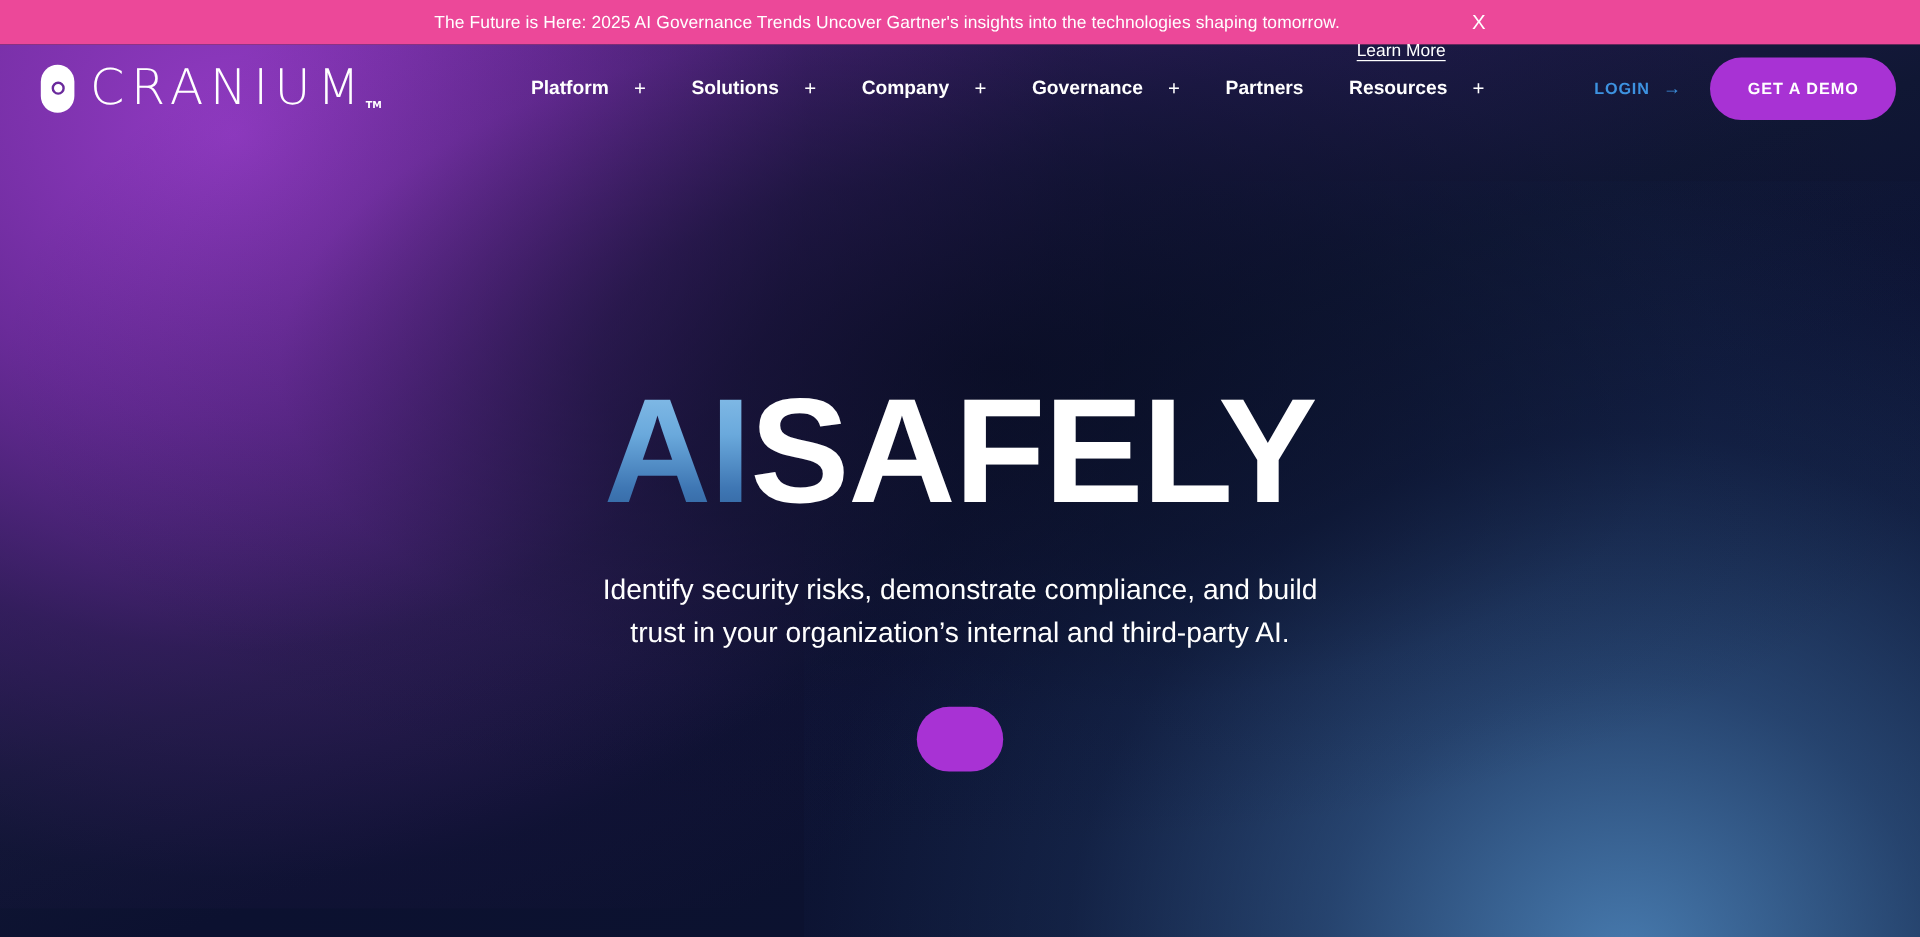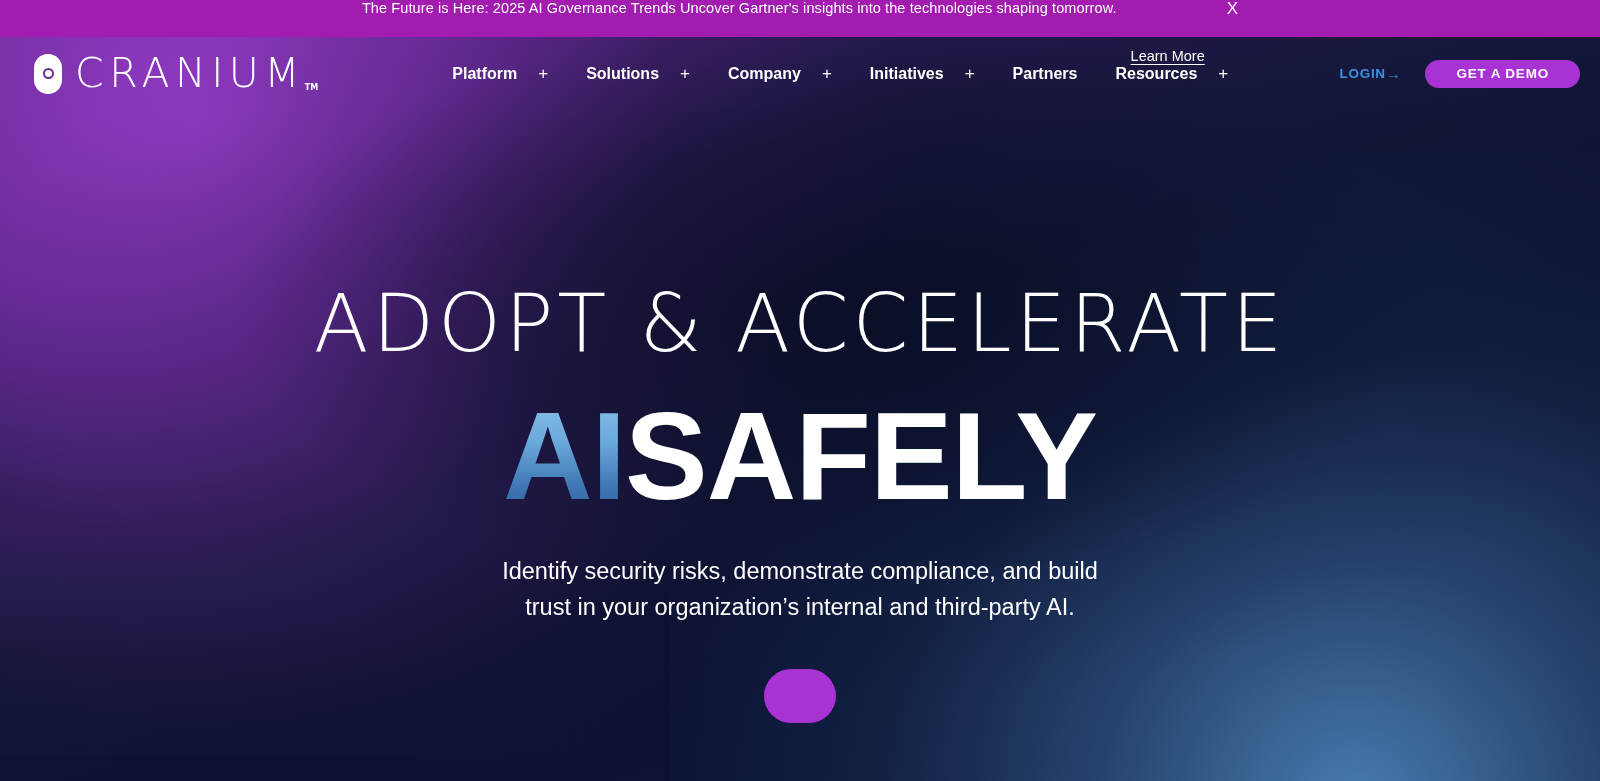--- a/index.html
+++ b/index.html
@@ -11,22 +11,22 @@
     -webkit-font-smoothing:antialiased;
   }
 
   
   .page { position:relative; width:1600px; height:781px; overflow:hidden; }
 
   
   .banner {
     position:relative; z-index:40;
     height:37px;
-    background:#a21caf;
-    display:flex; align-items:flex-start; justify-content:center;
+    background:#ec4899;
+    display:flex; align-items:center; justify-content:center;
     gap:0;
   }
   .banner-text {
     color:#ffffff;
     font-size:14.5px;
     letter-spacing:.1px;
     white-space:nowrap;
     font-weight:400;
   }
   .banner-link {
@@ -146,38 +146,38 @@
     cursor:pointer;
     white-space:nowrap;
   }
   .nav-plus {
     font-size:17px; font-weight:400; line-height:1;
     position:relative; top:0px;
   }
 
   .nav-right { display:flex; align-items:center; gap:0; margin-left:auto; }
   .login {
-    display:flex; align-items:flex-start; gap:0;
+    display:flex; align-items:flex-start; gap:11px;
     color:#3d92e0;
     font-size:13.5px;
     font-weight:700;
     letter-spacing:.7px;
     cursor:pointer;
     padding-right:24px;
   }
   .login-arrow { font-size:15px; line-height:1; position:relative; top:0px; }
   .demo-btn {
     background:#a832d4;
     color:#ffffff;
     font-size:13.5px;
     font-weight:700;
     letter-spacing:.8px;
     border:none;
     border-radius:26px;
-    height:28px;
+    height:52px;
     padding:0 31px;
     cursor:pointer;
     font-family:"Liberation Sans", sans-serif;
     white-space:nowrap;
   }
 
   
   .hero-content {
     position:relative; z-index:20;
     display:flex; flex-direction:column; align-items:center;
@@ -276,21 +276,21 @@
         </div>
         <div class="nav-item">
           <span>Solutions</span>
           <span class="nav-plus">+</span>
         </div>
         <div class="nav-item">
           <span>Company</span>
           <span class="nav-plus">+</span>
         </div>
         <div class="nav-item">
-          <span>Initiatives</span>
+          <span>Governance</span>
           <span class="nav-plus">+</span>
         </div>
         <div class="nav-item">
           <span>Partners</span>
         </div>
         <div class="nav-item">
           <span>Resources</span>
           <span class="nav-plus">+</span>
         </div>
       </div>
@@ -298,21 +298,20 @@
       <div class="nav-right">
         <div class="login">
           <span>LOGIN</span>
           <span class="login-arrow">→</span>
         </div>
         <button class="demo-btn">GET A DEMO</button>
       </div>
     </nav>
 
     <div class="hero-content">
-      <div class="headline-1">ADOPT &amp; ACCELERATE</div>
       <div class="headline-2">
         <span class="headline-ai">AI</span><span class="headline-safely">SAFELY</span>
       </div>
       <div class="subhead">
         <span>Identify security risks, demonstrate compliance, and build</span><br>
         <span>trust in your organization’s internal and third-party AI.</span>
       </div>
       <div class="cta-wrap">
         <button class="cta-btn"></button>
       </div>

